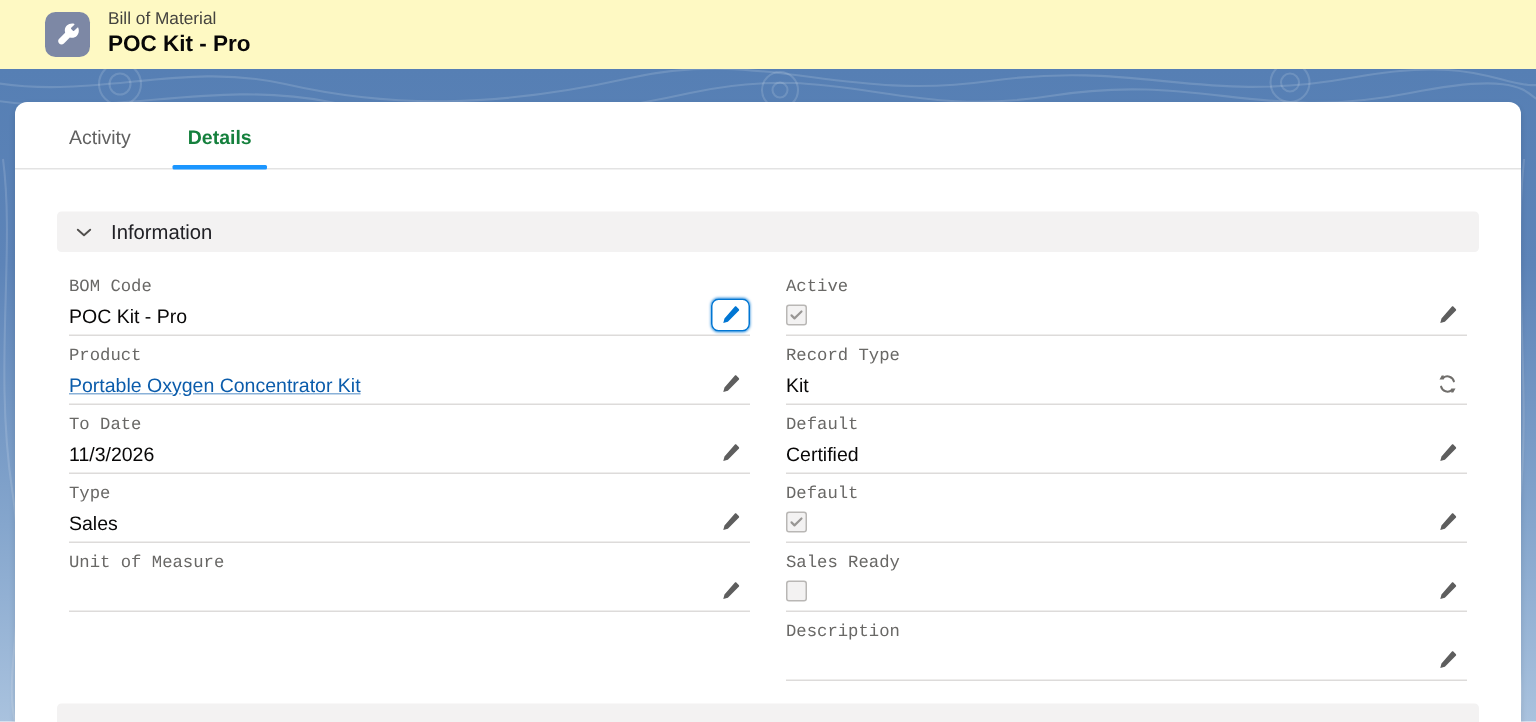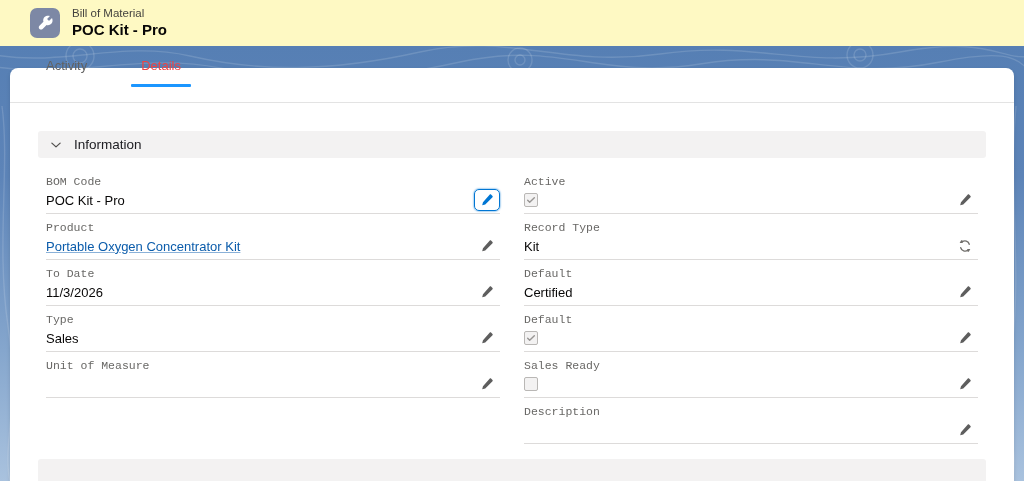--- a/index.html
+++ b/index.html
@@ -28,25 +28,25 @@
   .page-bg svg.texture { position:absolute; left:0; top:0; }
 
   
   .card {
     position:absolute; left:10px; top:68px; width:1004px; height:520px;
     background:#fff; border-radius:8px; z-index:2;
     box-shadow:0 2px 4px rgba(0,0,0,.12);
   }
 
   
-  .tabs { display:flex; padding:16px 26px; border-bottom:1px solid #e3e3e3; height:35px;
-    align-items:flex-end;gap:16px; }
+  .tabs { display:flex; padding:0 26px; border-bottom:1px solid #e3e3e3; height:45px;
+    align-items:flex-end; }
   .tab { font-size:13px; padding:0 10px 13px 10px; margin-right:18px; color:#616161;
     cursor:pointer; position:relative; }
-  .tab.active { font-weight:normal; color:#ef4444; }
+  .tab.active { font-weight:bold; color:#15803d; }
   .tab.active::after { content:""; position:absolute; left:0; right:0; bottom:-1px;
     height:3px; background:#1b96ff; border-radius:1px; }
 
   
   .content { padding:0 28px; }
   .section-header {
     margin-top:28px; height:27px; background:#f3f2f2; border-radius:3px;
     display:flex; align-items:center; padding:0 12px; cursor:pointer;
   }
   .section-header .chev { display:flex; align-items:center; margin-right:12px; }

